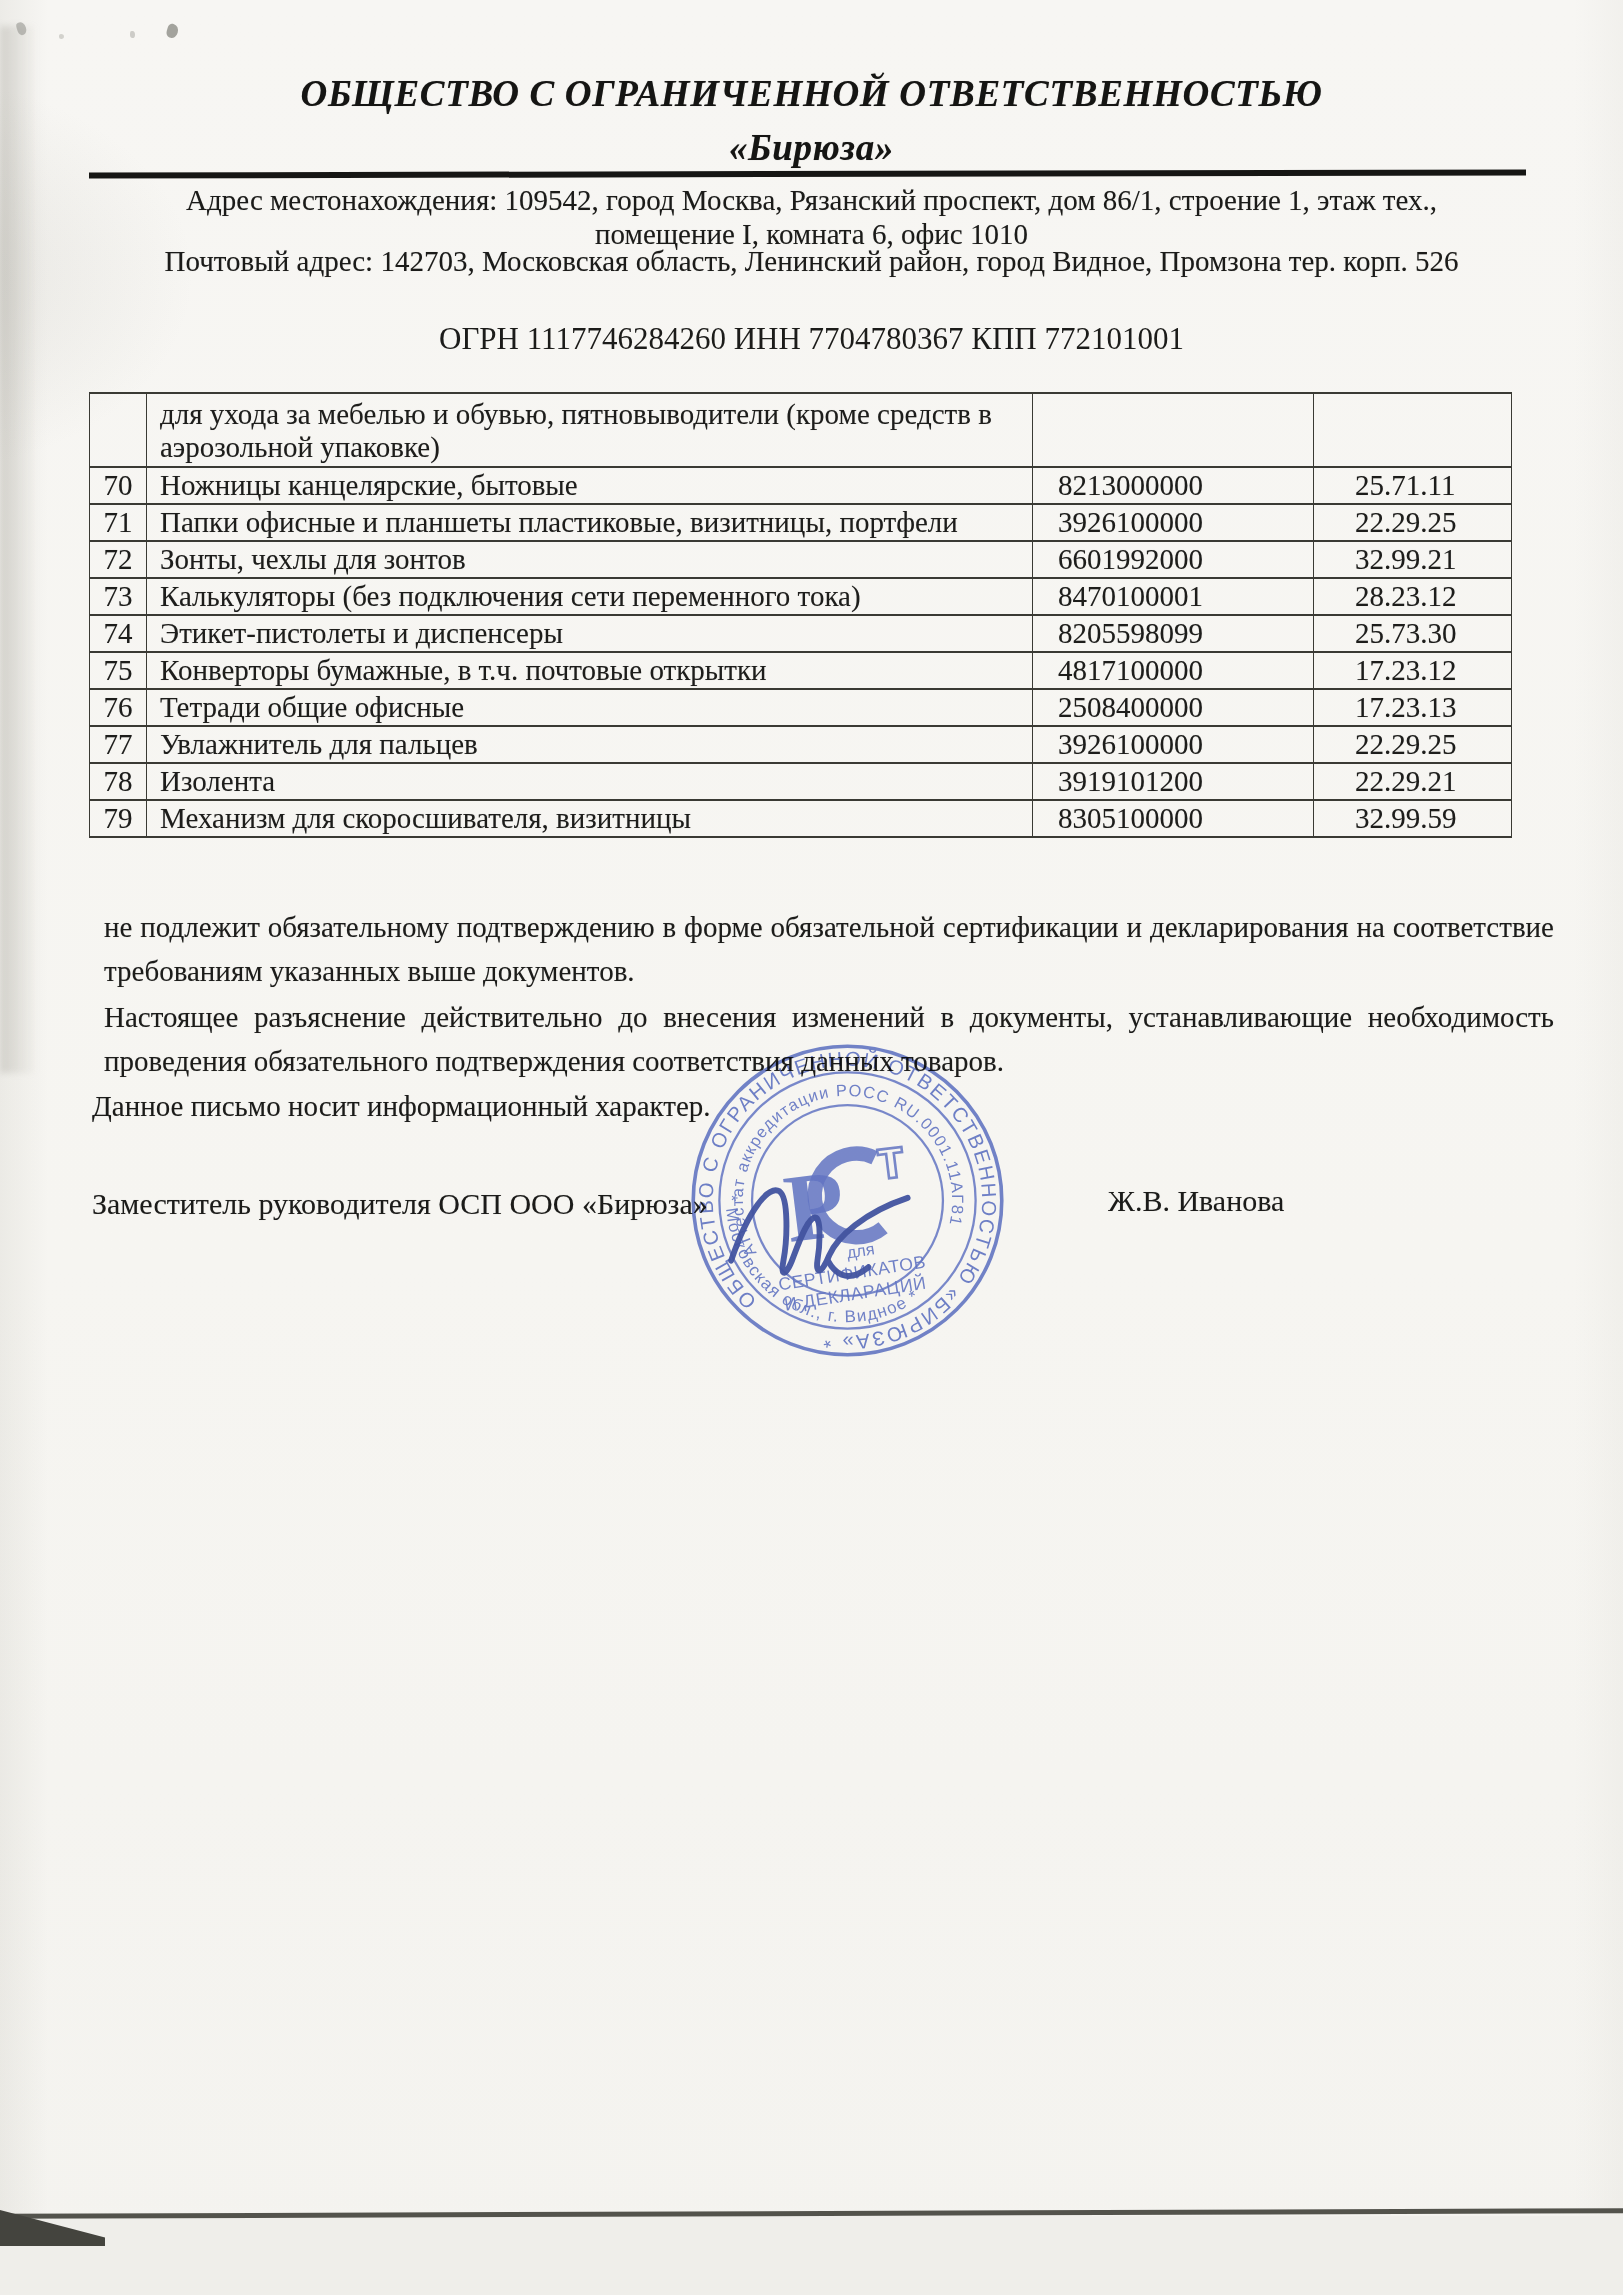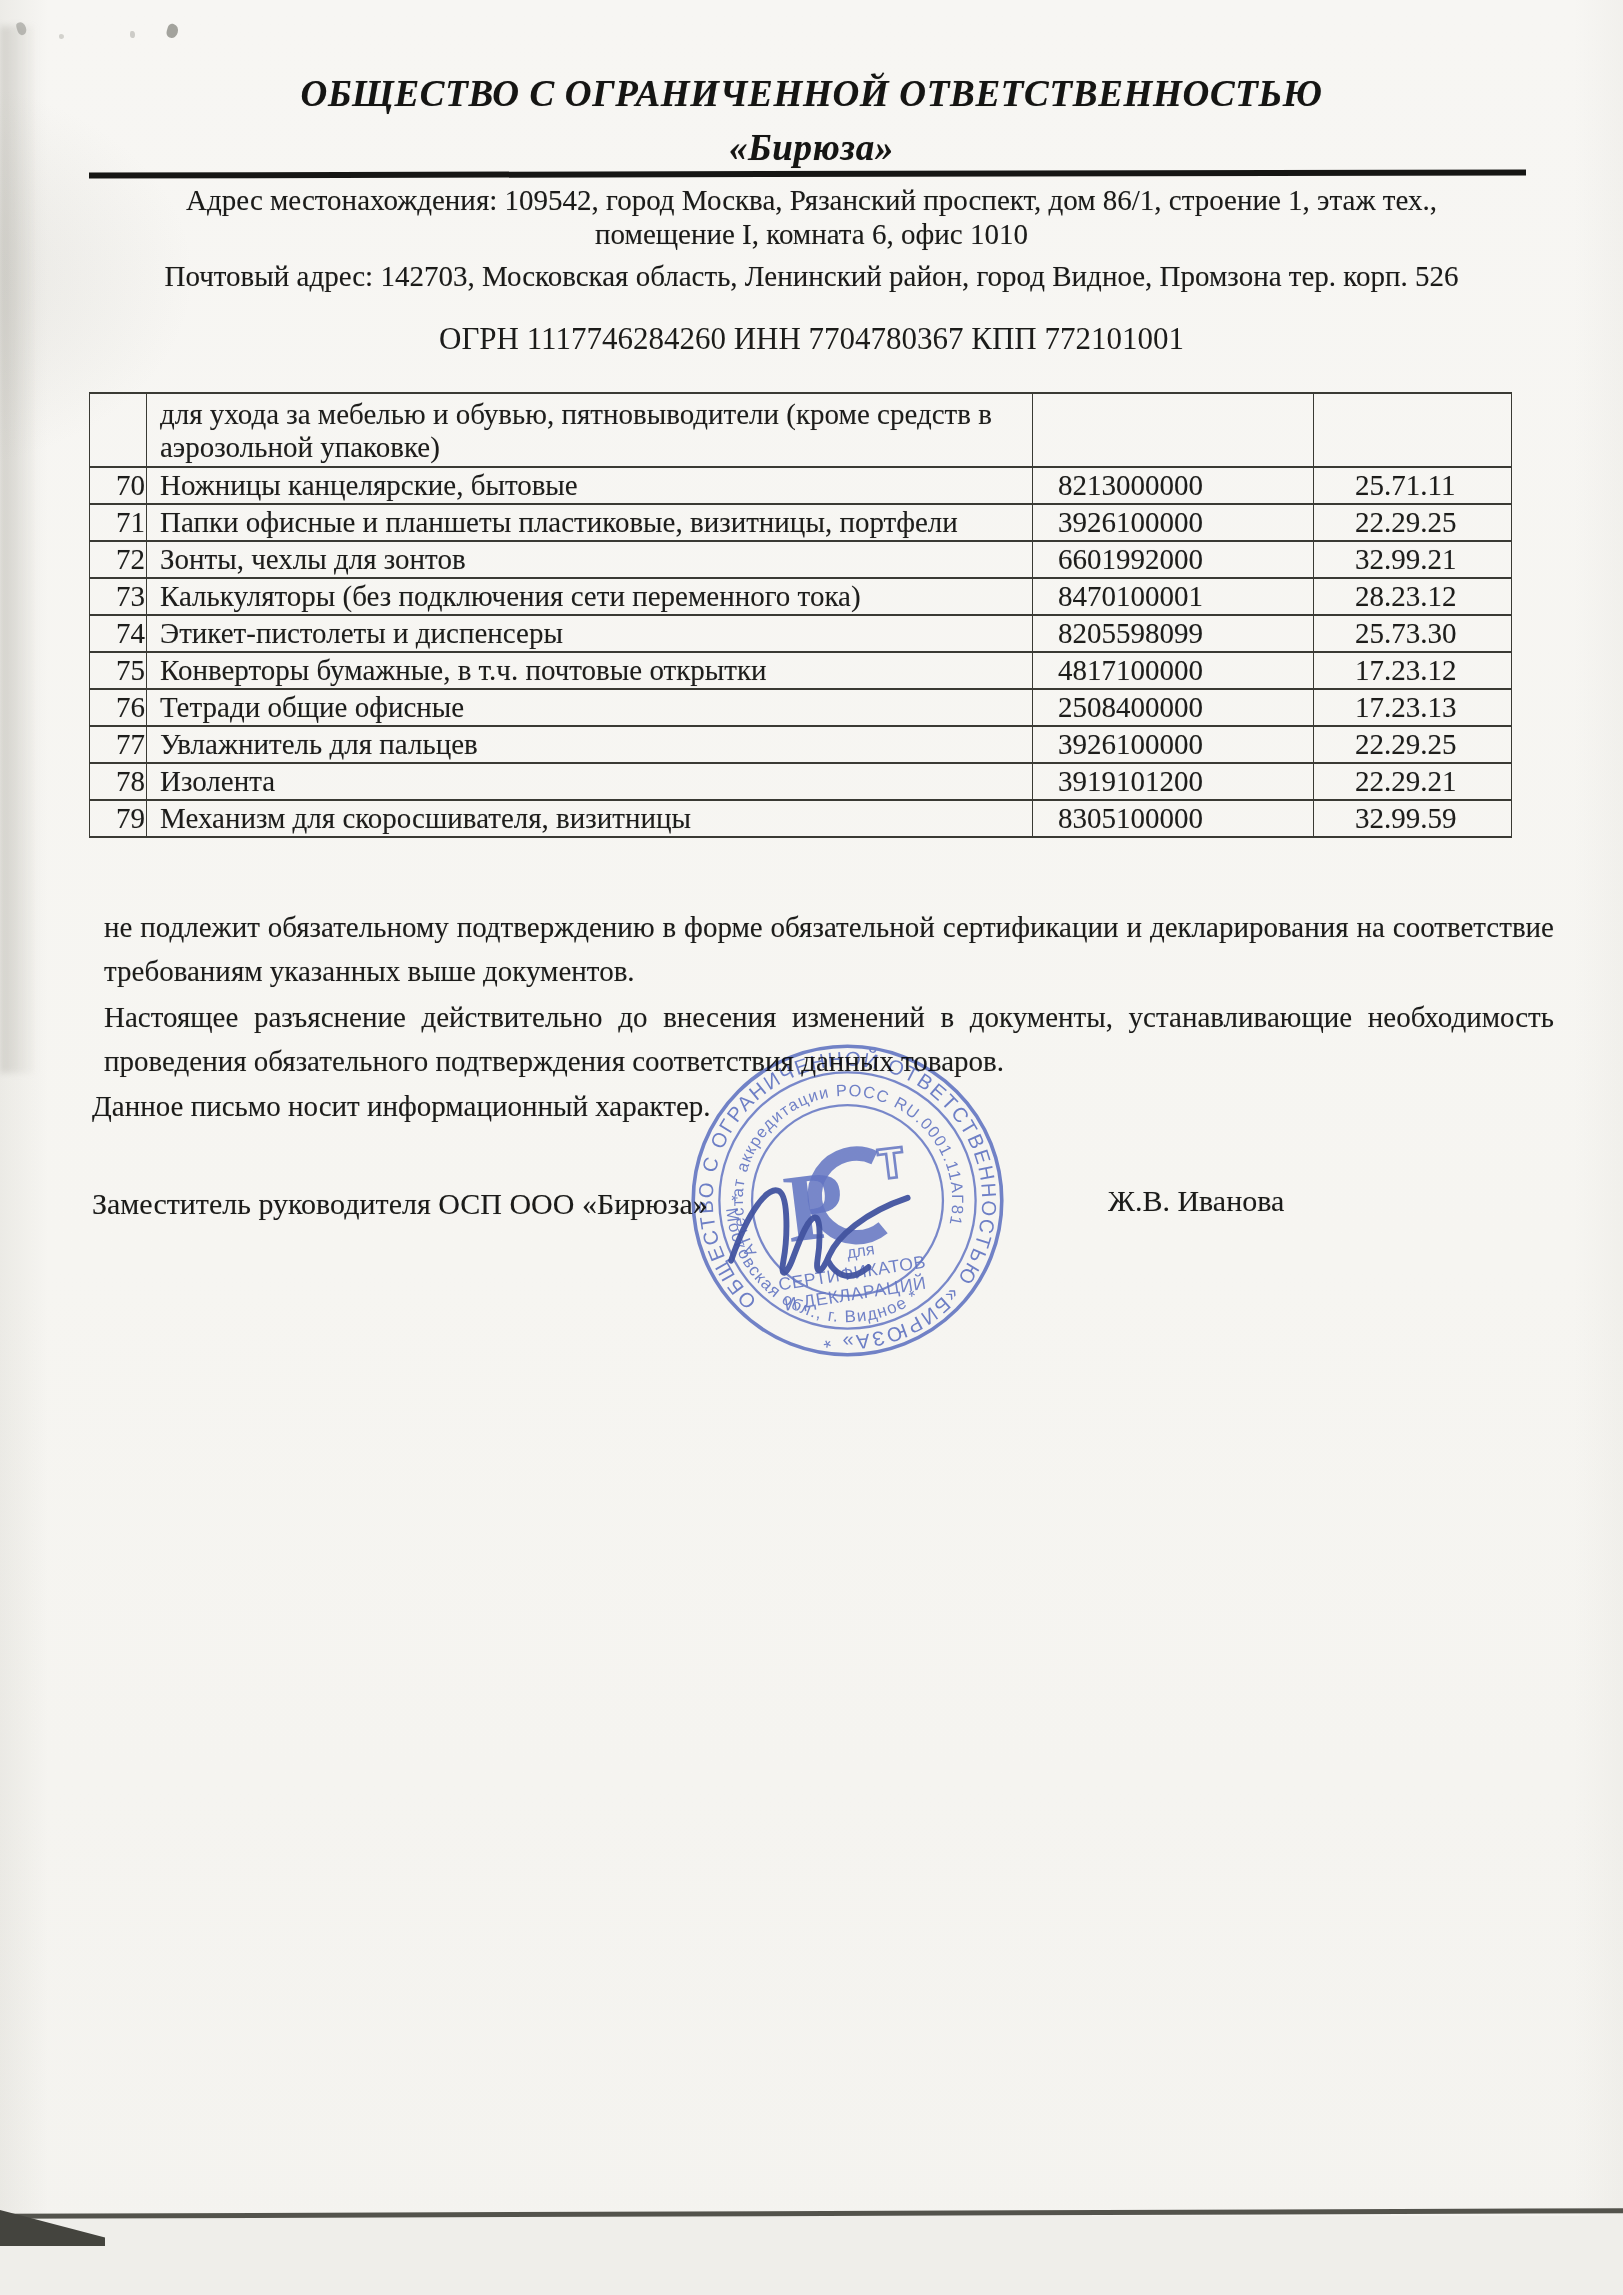--- a/index.html
+++ b/index.html
@@ -19,21 +19,21 @@
   .rule{position:absolute;background:#161614;transform:rotate(-0.12deg);}
   
   .tbl-wrap{position:absolute;left:89px;top:392px;width:1422px;}
   table{border-collapse:collapse;width:100%;table-layout:fixed;}
   td{
     border:1.3px solid #3a3a34;border-top-width:2px;border-bottom-width:2px;
     font-size:29px;color:#1d1d1b;vertical-align:middle;height:31px;
     overflow:hidden;text-shadow:0 0 0.7px rgba(40,40,40,.3);
   }
   tr.cont-row td{height:67px;vertical-align:top;padding-top:3.9px;line-height:33px;}
-  td.c-num{text-align:right;}
+  td.c-num{text-align:center;}
   td.c-desc{padding-left:13px;padding-right:13px;}
   td.c-code{padding-left:25px;}
   td.c-okpd{padding-left:41px;}
   
   .para{position:absolute;left:104px;width:1450px;font-size:29px;line-height:44px;
         text-align:justify;text-align-last:left;color:#1c1c1a;text-shadow:0 0 0.7px rgba(40,40,40,.32);}
   .line{position:absolute;font-size:30px;white-space:nowrap;color:#1b1b19;text-shadow:0 0 0.7px rgba(40,40,40,.32);}
   
   .stamp{position:absolute;left:688px;top:1041px;width:319px;height:319px;mix-blend-mode:multiply;opacity:.95;}
   .stamp text{font-family:"Liberation Sans","DejaVu Sans",sans-serif;}
@@ -55,21 +55,21 @@
   <div class="speck" style="left:17px;top:22px;width:9.2px;height:13px;opacity:.55;transform:rotate(-18deg);"></div>
   <div class="speck" style="left:59px;top:34px;width:5.2px;height:4.6px;opacity:.35;"></div>
   <div class="speck" style="left:130px;top:31px;width:5.2px;height:7.2px;opacity:.4;"></div>
   <div class="speck" style="left:167px;top:23.6px;width:11px;height:13.7px;opacity:.65;background:#77776f;transform:rotate(16deg);"></div>
 
   <div class="txt t-title" style="top:72px;">ОБЩЕСТВО С ОГРАНИЧЕННОЙ ОТВЕТСТВЕННОСТЬЮ</div>
   <div class="txt t-title" style="top:126px;">«Бирюза»</div>
   <div class="rule" style="left:89px;top:171px;width:1437px;height:5.9px;"></div>
   <div class="txt t-addr" style="top:184px;">Адрес местонахождения: 109542, город Москва, Рязанский проспект, дом 86/1, строение 1, этаж тех.,</div>
   <div class="txt t-addr" style="top:218px;">помещение I, комната 6, офис 1010</div>
-  <div class="txt t-addr" style="top:260px;">Почтовый адрес: 142703, Московская область, Ленинский район, город Видное, Промзона тер. корп. 526</div>
+  <div class="txt t-addr" style="top:245px;">Почтовый адрес: 142703, Московская область, Ленинский район, город Видное, Промзона тер. корп. 526</div>
   <div class="txt t-reg" style="top:321px;">ОГРН 1117746284260 ИНН 7704780367 КПП 772101001</div>
 
   <div class="tbl-wrap">
     <table>
       <colgroup>
         <col style="width:57px">
           <col style="width:886px">
           <col style="width:281px">
           <col style="width:198px">
       </colgroup>

